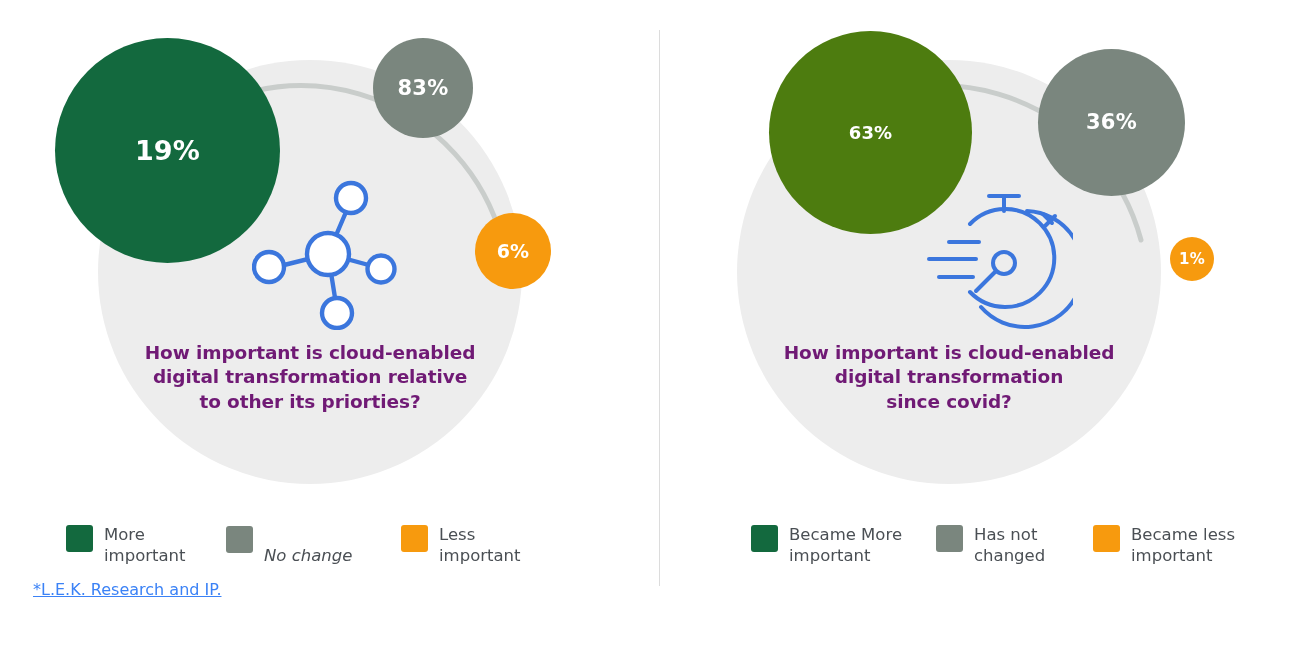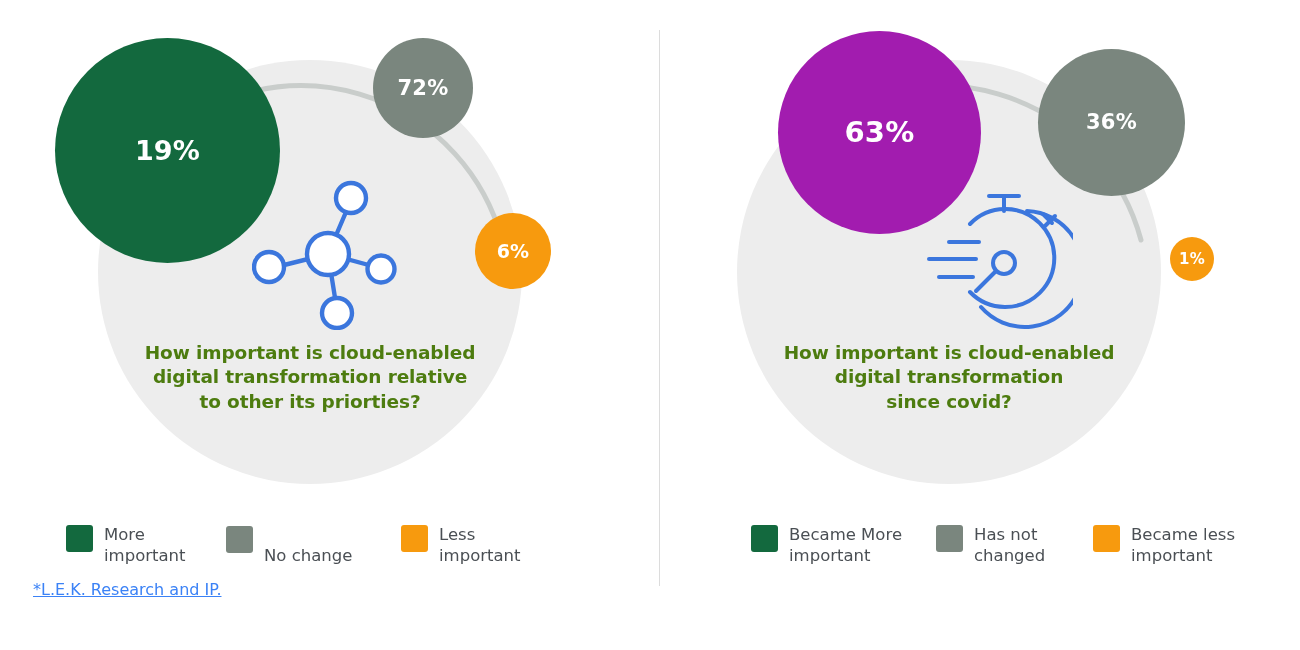--- a/index.html
+++ b/index.html
@@ -72,21 +72,21 @@
     font-weight: 700;
     letter-spacing: 0.2px;
     box-sizing: border-box;
   }
   .bubble span { display: block; line-height: 1; }
 
   
   .caption {
     position: absolute;
     text-align: center;
-    color: #4d7c0f;
+    color: #701a75;
     font-weight: 700;
     font-size: 18.5px;
     line-height: 1.32;
     letter-spacing: -0.1px;
     white-space: pre-line;
   }
 
   
   .line-icon { position: absolute; }
 
@@ -157,40 +157,40 @@
           <circle cx="17" cy="89" r="15" fill="#ffffff"></circle>
         </g>
       </svg>
     </div>
 
     <div class="bubble" style="left:55px; top:38px; width:225px; height:225px; background:#13693E; font-size:27px;">
       <span>19%</span>
     </div>
 
     <div class="bubble" style="left:373px; top:38px; width:100px; height:100px; background:#7A867E; font-size:21px;">
-      <span>72%</span>
+      <span>83%</span>
     </div>
 
     <div class="bubble" style="left:475px; top:213px; width:76px; height:76px; background:#F79A0E; font-size:19px;">
       <span>6%</span>
     </div>
 
     <div class="caption" style="left:110px; top:341px; width:400px;">How important is cloud-enabled
 digital transformation relative
 to other its priorties?</div>
 
     <div class="legend" style="left:66px; top:524px; width:520px;">
       <div class="legend-item" style="width:160px;">
         <div class="legend-swatch" style="background:#13693E;"></div>
         <div class="legend-label">More
 important</div>
       </div>
       <div class="legend-item" style="width:175px;">
         <div class="legend-swatch" style="background:#7A867E;"></div>
-        <div class="legend-label" style="margin-top:20px;">No change</div>
+        <div class="legend-label" style="margin-top:20px;font-style:italic;">No change</div>
       </div>
       <div class="legend-item" style="width:160px;">
         <div class="legend-swatch" style="background:#F79A0E;"></div>
         <div class="legend-label">Less
 important</div>
       </div>
     </div>
   </div>
 
   <div class="panel panel-right">
@@ -219,21 +219,21 @@
           <circle cx="83" cy="78" r="11"></circle>
           <line x1="75" y1="86" x2="55" y2="106"></line>
 
           <line x1="28" y1="57" x2="58" y2="57"></line>
           <line x1="8" y1="74" x2="55" y2="74"></line>
           <line x1="18" y1="92" x2="52" y2="92"></line>
         </g>
       </svg>
     </div>
 
-    <div class="bubble" style="left:119px; top:31px; width:203px; height:203px; background:#a21caf; font-size:29px;">
+    <div class="bubble" style="left:110px; top:31px; width:203px; height:203px; background:#4d7c0f; font-size:18px;">
       <span>63%</span>
     </div>
 
     <div class="bubble" style="left:379px; top:49px; width:147px; height:147px; background:#7A867E; font-size:21px;">
       <span>36%</span>
     </div>
 
     <div class="bubble" style="left:511px; top:237px; width:44px; height:44px; background:#F79A0E; font-size:15px;">
       <span>1%</span>
     </div>

